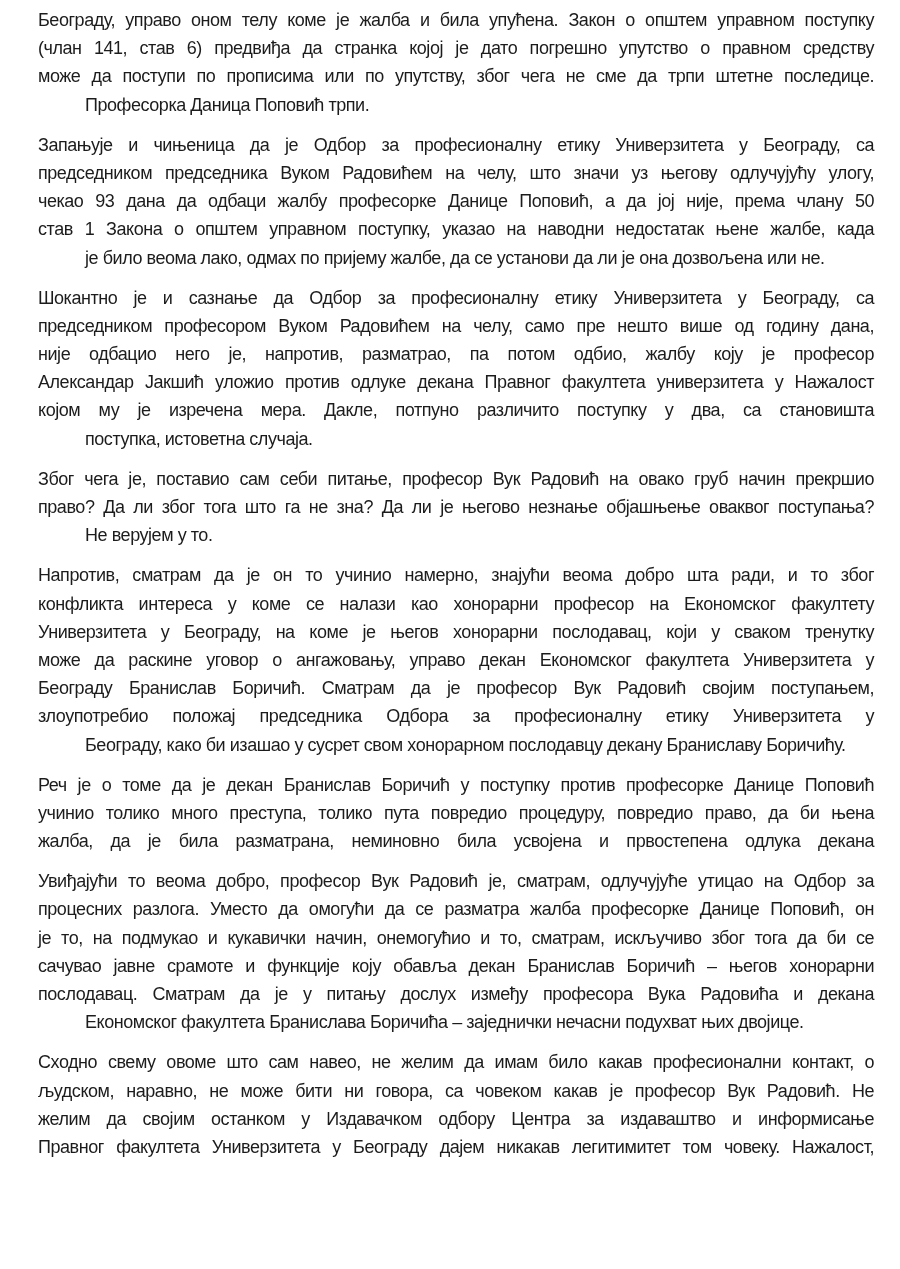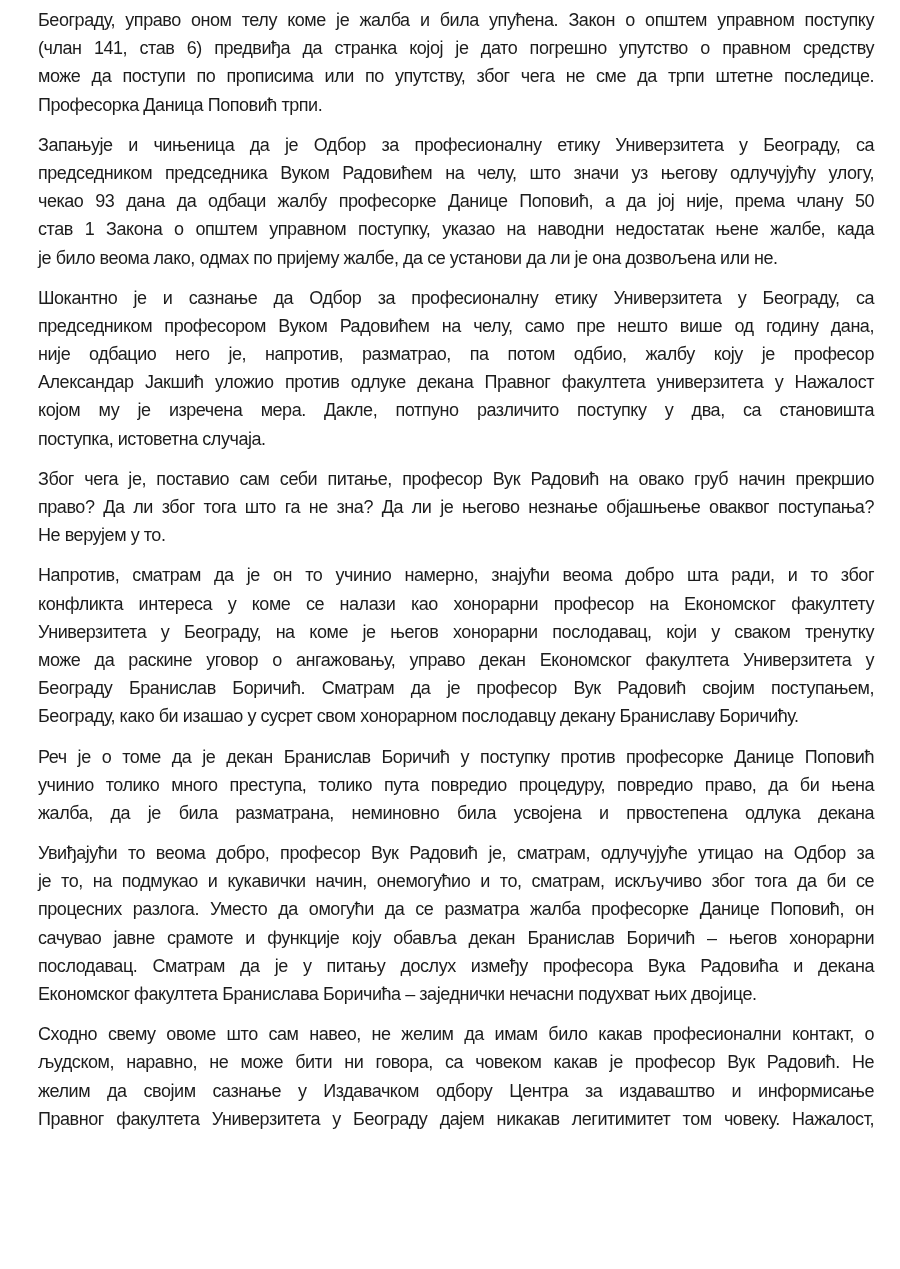--- a/index.html
+++ b/index.html
@@ -30,20 +30,21 @@
     }
     .line {
       display: block;
       white-space: nowrap;
       text-align: justify;
       text-align-last: justify;
       height: 28.2px;
     }
     .line.last {
       text-align-last: left;
+      margin-left: 47px;
     }
   </style>
 </head>
 <body>
 
 <div class="page">
 
   <p class="para">
     <span class="line">Београду, управо оном телу коме је жалба и била упућена. Закон о општем управном поступку</span>
     <span class="line">(члан 141, став 6) предвиђа да странка којој је дато погрешно упутство о правном средству</span>
@@ -73,38 +74,39 @@
     <span class="line">право? Да ли због тога што га не зна? Да ли је његово незнање објашњење оваквог поступања?</span>
     <span class="line last">Не верујем у то.</span>
   </p>
 
   <p class="para">
     <span class="line">Напротив, сматрам да је он то учинио намерно, знајући веома добро шта ради, и то због</span>
     <span class="line">конфликта интереса у коме се налази као хонорарни професор на Економског факултету</span>
     <span class="line">Универзитета у Београду, на коме је његов хонорарни послодавац, који у сваком тренутку</span>
     <span class="line">може да раскине уговор о ангажовању, управо декан Економског факултета Универзитета у</span>
     <span class="line">Београду Бранислав Боричић. Сматрам да је професор Вук Радовић својим поступањем,</span>
+    <span class="line">злоупотребио положај председника Одбора за професионалну етику Универзитета у</span>
     <span class="line last">Београду, како би изашао у сусрет свом хонорарном послодавцу декану Браниславу Боричићу.</span>
   </p>
 
   <p class="para">
     <span class="line">Реч је о томе да је декан Бранислав Боричић у поступку против професорке Данице Поповић</span>
     <span class="line">учинио толико много преступа, толико пута повредио процедуру, повредио право, да би њена</span>
     <span class="line">жалба, да је била разматрана, неминовно била усвојена и првостепена одлука декана</span>
   </p>
 
   <p class="para">
     <span class="line">Увиђајући то веома добро, професор Вук Радовић је, сматрам, одлучујуће утицао на Одбор за</span>
+    <span class="line">процесних разлога. Уместо да омогући да се разматра жалба професорке Данице Поповић, он</span>
     <span class="line">је то, на подмукао и кукавички начин, онемогућио и то, сматрам, искључиво због тога да би се</span>
-    <span class="line">процесних разлога. Уместо да омогући да се разматра жалба професорке Данице Поповић, он</span>
     <span class="line">сачувао јавне срамоте и функције коју обавља декан Бранислав Боричић – његов хонорарни</span>
     <span class="line">послодавац. Сматрам да је у питању дослух између професора Вука Радовића и декана</span>
     <span class="line last">Економског факултета Бранислава Боричића – заједнички нечасни подухват њих двојице.</span>
   </p>
 
   <p class="para">
     <span class="line">Сходно свему овоме што сам навео, не желим да имам било какав професионални контакт, о</span>
     <span class="line">људском, наравно, не може бити ни говора, са човеком какав је професор Вук Радовић. Не</span>
-    <span class="line">желим да својим сазнање у Издавачком одбору Центра за издаваштво и информисање</span>
+    <span class="line">желим да својим останком у Издавачком одбору Центра за издаваштво и информисање</span>
     <span class="line">Правног факултета Универзитета у Београду дајем никакав легитимитет том човеку. Нажалост,</span>
   </p>
 
 </div>
 
 </body></html>

